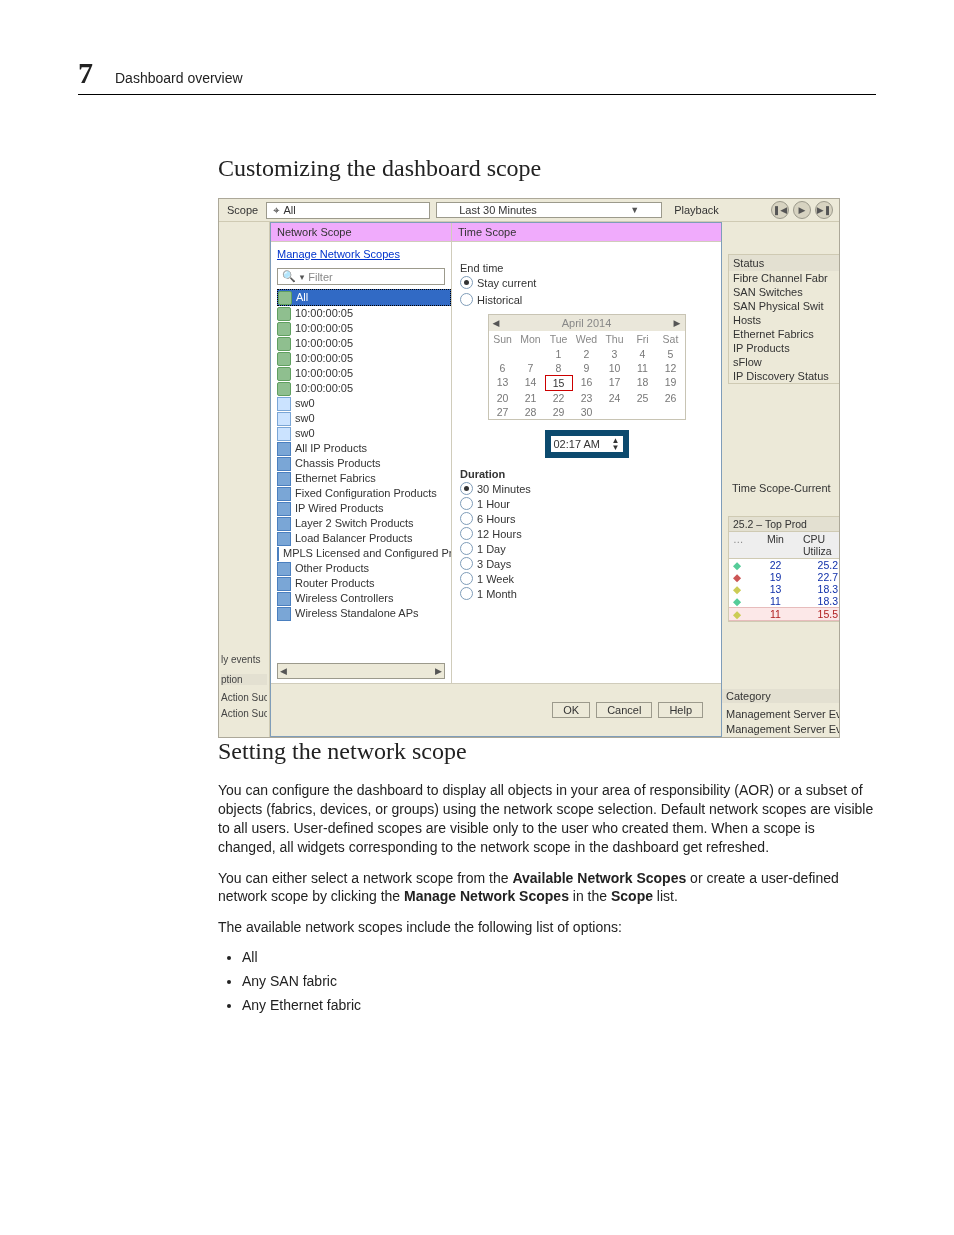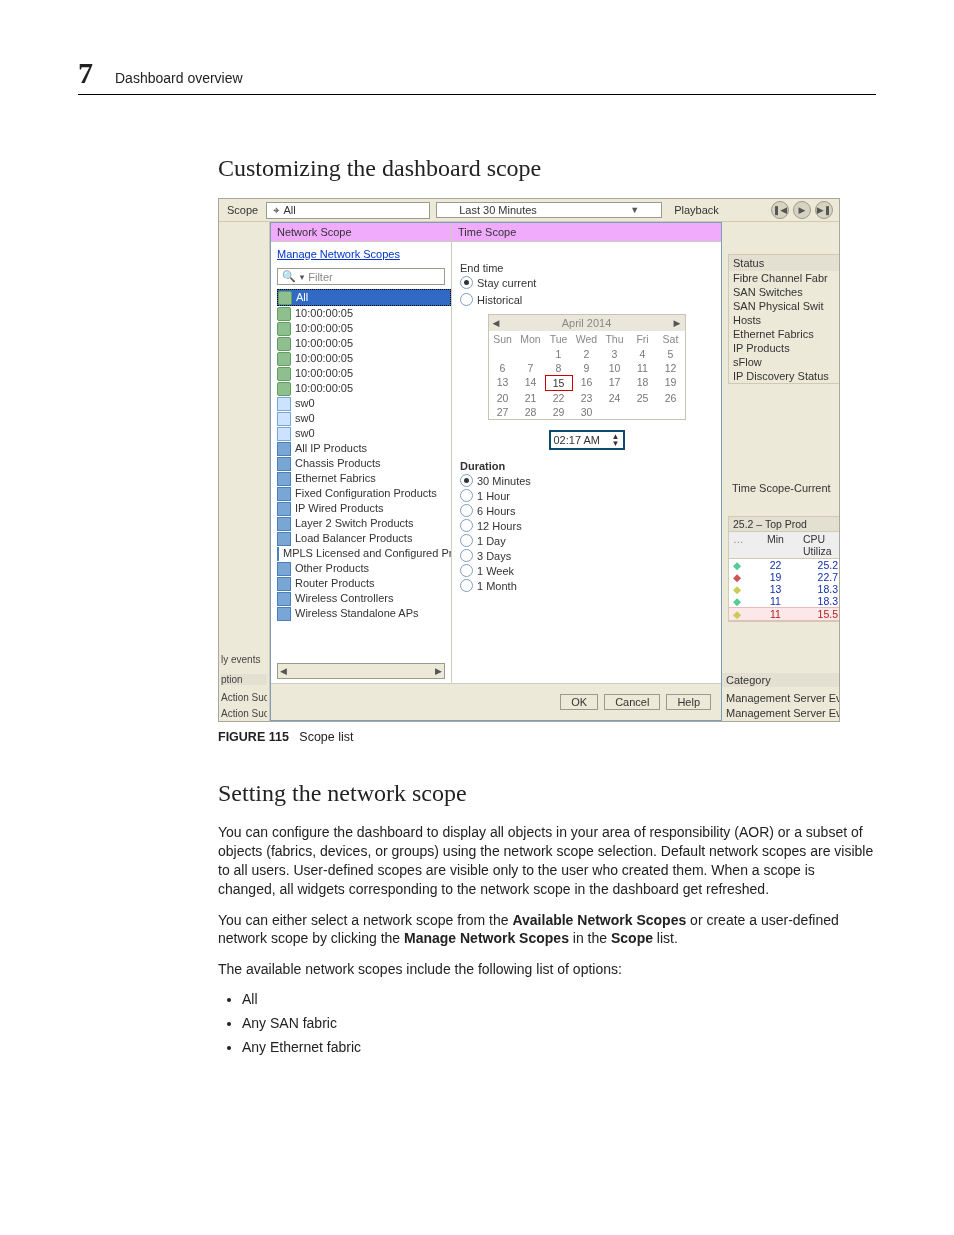--- a/index.html
+++ b/index.html
@@ -238,29 +238,29 @@
     text-align:center; color:#777;
     font-size:10.5px;
   }
   .cal-grid .dow { color:#888; padding:2px 0; }
   .cal-grid .day { padding:1px 0; }
   .cal-grid .day.today { border:1px solid #cc0000; color:#333; }
 
   .time-spin {
     margin: 6px auto 0 auto;
     width: 66px;
-    border:2px solid #0c4a6e;
+    border:6px solid #0c4a6e;
     padding:1px 3px;
     display:flex; justify-content: space-between; align-items:center;
   }
 
   .dd-buttons {
     display:flex; justify-content: flex-end; gap:6px;
     background:#ece9d8;
-    padding:10px;
+    padding:18px;
     border-top:1px solid #d0ccbb;
     align-items:flex-end;
   }
   .btn {
     border:1px solid #9c9a8c; background:#ece9d8;
     padding:1px 10px;
   }
 
   
   .ss-rightpanels {
@@ -627,23 +627,20 @@
                 </div>
               </div>
           </div>
           <div class="cat-bar">Category</div>
           <div class="srv-row" style="bottom:17px;">Management Server Ev</div>
           <div class="srv-row" style="bottom:2px;">Management Server Ev</div>
         </div>
       </div>
     </div>
 
-    <div class="fig-caption">
-      <b>FIGURE 115</b>&nbsp;&nbsp;&nbsp;<span>Scope list</span>
-    </div>
 
     <h2>Setting the network scope</h2>
     <p>You can configure the dashboard to display all objects in your area of responsibility (AOR) or a subset of objects (fabrics, devices, or groups) using the network scope selection. Default network scopes are visible to all users. User-defined scopes are visible only to the user who created them. When a scope is changed, all widgets corresponding to the network scope in the dashboard get refreshed.</p>
     <p>
       <span>You can either select a network scope from the </span><b>Available Network Scopes</b><span> or create a user-defined network scope by clicking the </span><b>Manage Network Scopes</b><span> in the </span><b>Scope</b><span> list.</span>
     </p>
     <p>The available network scopes include the following list of options:</p>
     <ul class="bullets" id="bullets">
         <li>All</li>
         <li>Any SAN fabric</li>

